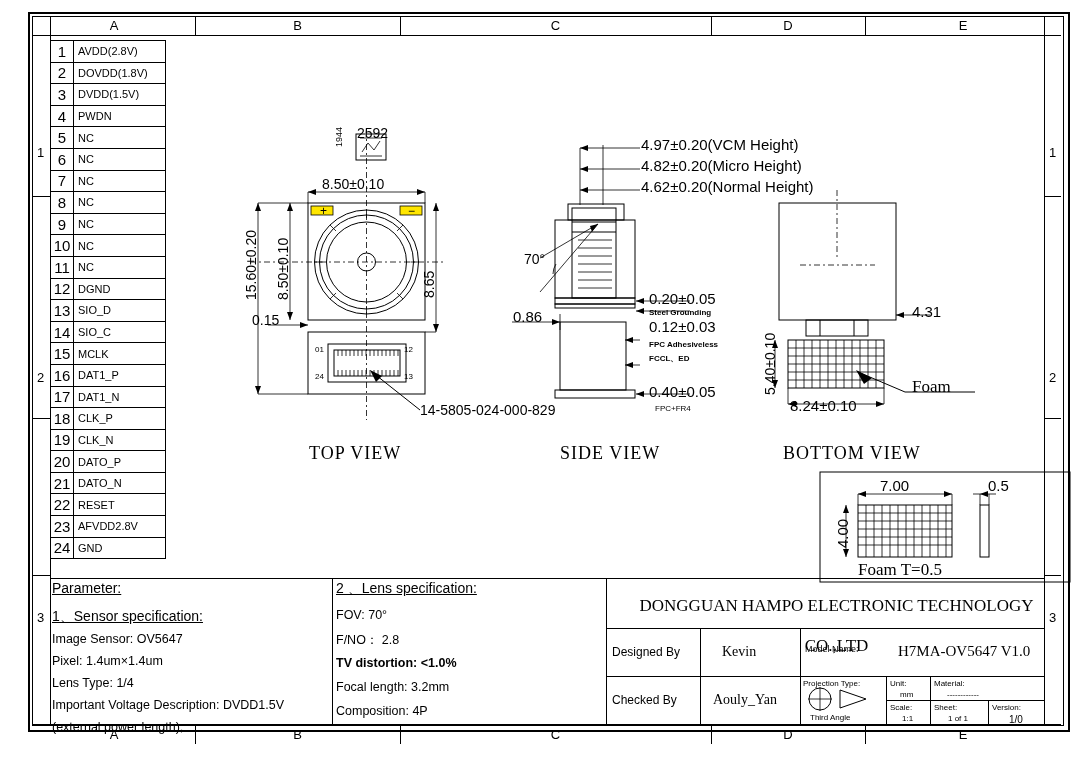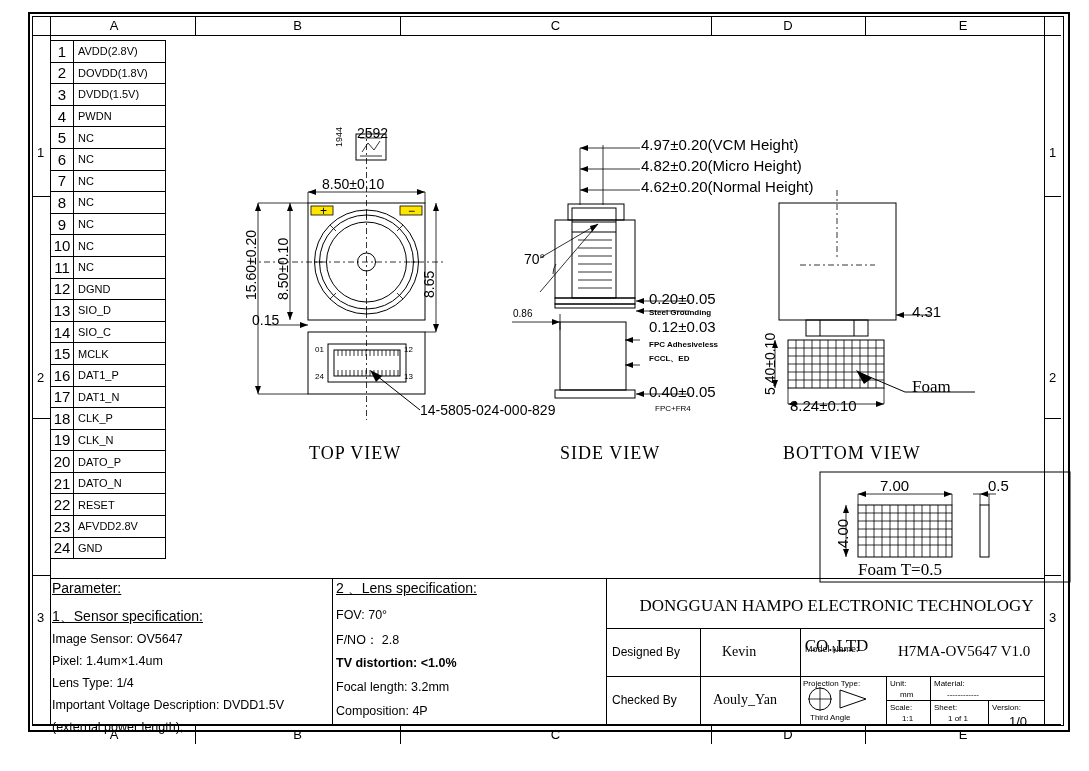--- a/index.html
+++ b/index.html
@@ -446,21 +446,21 @@
   <div class="lbl xs" style="left:404px;top:345px;">12</div>
   <div class="lbl xs" style="left:315px;top:372px;">24</div>
   <div class="lbl xs" style="left:404px;top:372px;">13</div>
   <div class="lbl" style="left:420px;top:402px;font-size:14px;">14-5805-024-000-829</div>
   <div class="viewtitle" style="left:309px;top:443px;">TOP VIEW</div>
 
   <div class="lbl" style="left:641px;top:136px;font-size:15px;">4.97±0.20(VCM Height)</div>
   <div class="lbl" style="left:641px;top:157px;font-size:15px;">4.82±0.20(Micro Height)</div>
   <div class="lbl" style="left:641px;top:178px;font-size:15px;">4.62±0.20(Normal Height)</div>
   <div class="lbl" style="left:524px;top:251px;font-size:14px;">70°</div>
-  <div class="lbl" style="left:513px;top:308px;font-size:10px;">0.86</div>
+  <div class="lbl" style="left:513px;top:308px;font-size:15px;">0.86</div>
   <div class="lbl" style="left:649px;top:290px;font-size:15px;">0.20±0.05</div>
   <div class="lbl xs" style="left:649px;top:308px;font-weight:bold;">Steel Grounding</div>
   <div class="lbl" style="left:649px;top:318px;font-size:15px;">0.12±0.03</div>
   <div class="lbl xs" style="left:649px;top:340px;font-weight:bold;">FPC Adhesiveless</div>
   <div class="lbl xs" style="left:649px;top:353px;font-weight:bold;">FCCL、ED</div>
   <div class="lbl" style="left:649px;top:383px;font-size:15px;">0.40±0.05</div>
   <div class="lbl xs" style="left:655px;top:404px;">FPC+FR4</div>
   <div class="viewtitle" style="left:560px;top:443px;">SIDE VIEW</div>
 
   <div class="lbl" style="left:912px;top:303px;font-size:15px;">4.31</div>
@@ -523,15 +523,15 @@
 
   <div class="tbsm" style="left:890px;top:679px;font-size:8px;">Unit:</div>
   <div class="tbsm" style="left:900px;top:690px;font-size:8px;">mm</div>
   <div class="tbsm" style="left:934px;top:679px;font-size:8px;">Material:</div>
   <div class="tbsm" style="left:947px;top:690px;font-size:8px;">------------</div>
   <div class="tbsm" style="left:890px;top:703px;font-size:8px;">Scale:</div>
   <div class="tbsm" style="left:902px;top:714px;font-size:8px;">1:1</div>
   <div class="tbsm" style="left:934px;top:703px;font-size:8px;">Sheet:</div>
   <div class="tbsm" style="left:948px;top:714px;font-size:8px;">1 of 1</div>
   <div class="tbsm" style="left:992px;top:703px;font-size:8px;">Version:</div>
-  <div class="tbsm" style="left:1009px;top:714px;font-size:13px;">1/0</div>
+  <div class="tbsm" style="left:1009px;top:714px;font-size:10px;">1/0</div>
 
 </div>
 
 </body></html>

